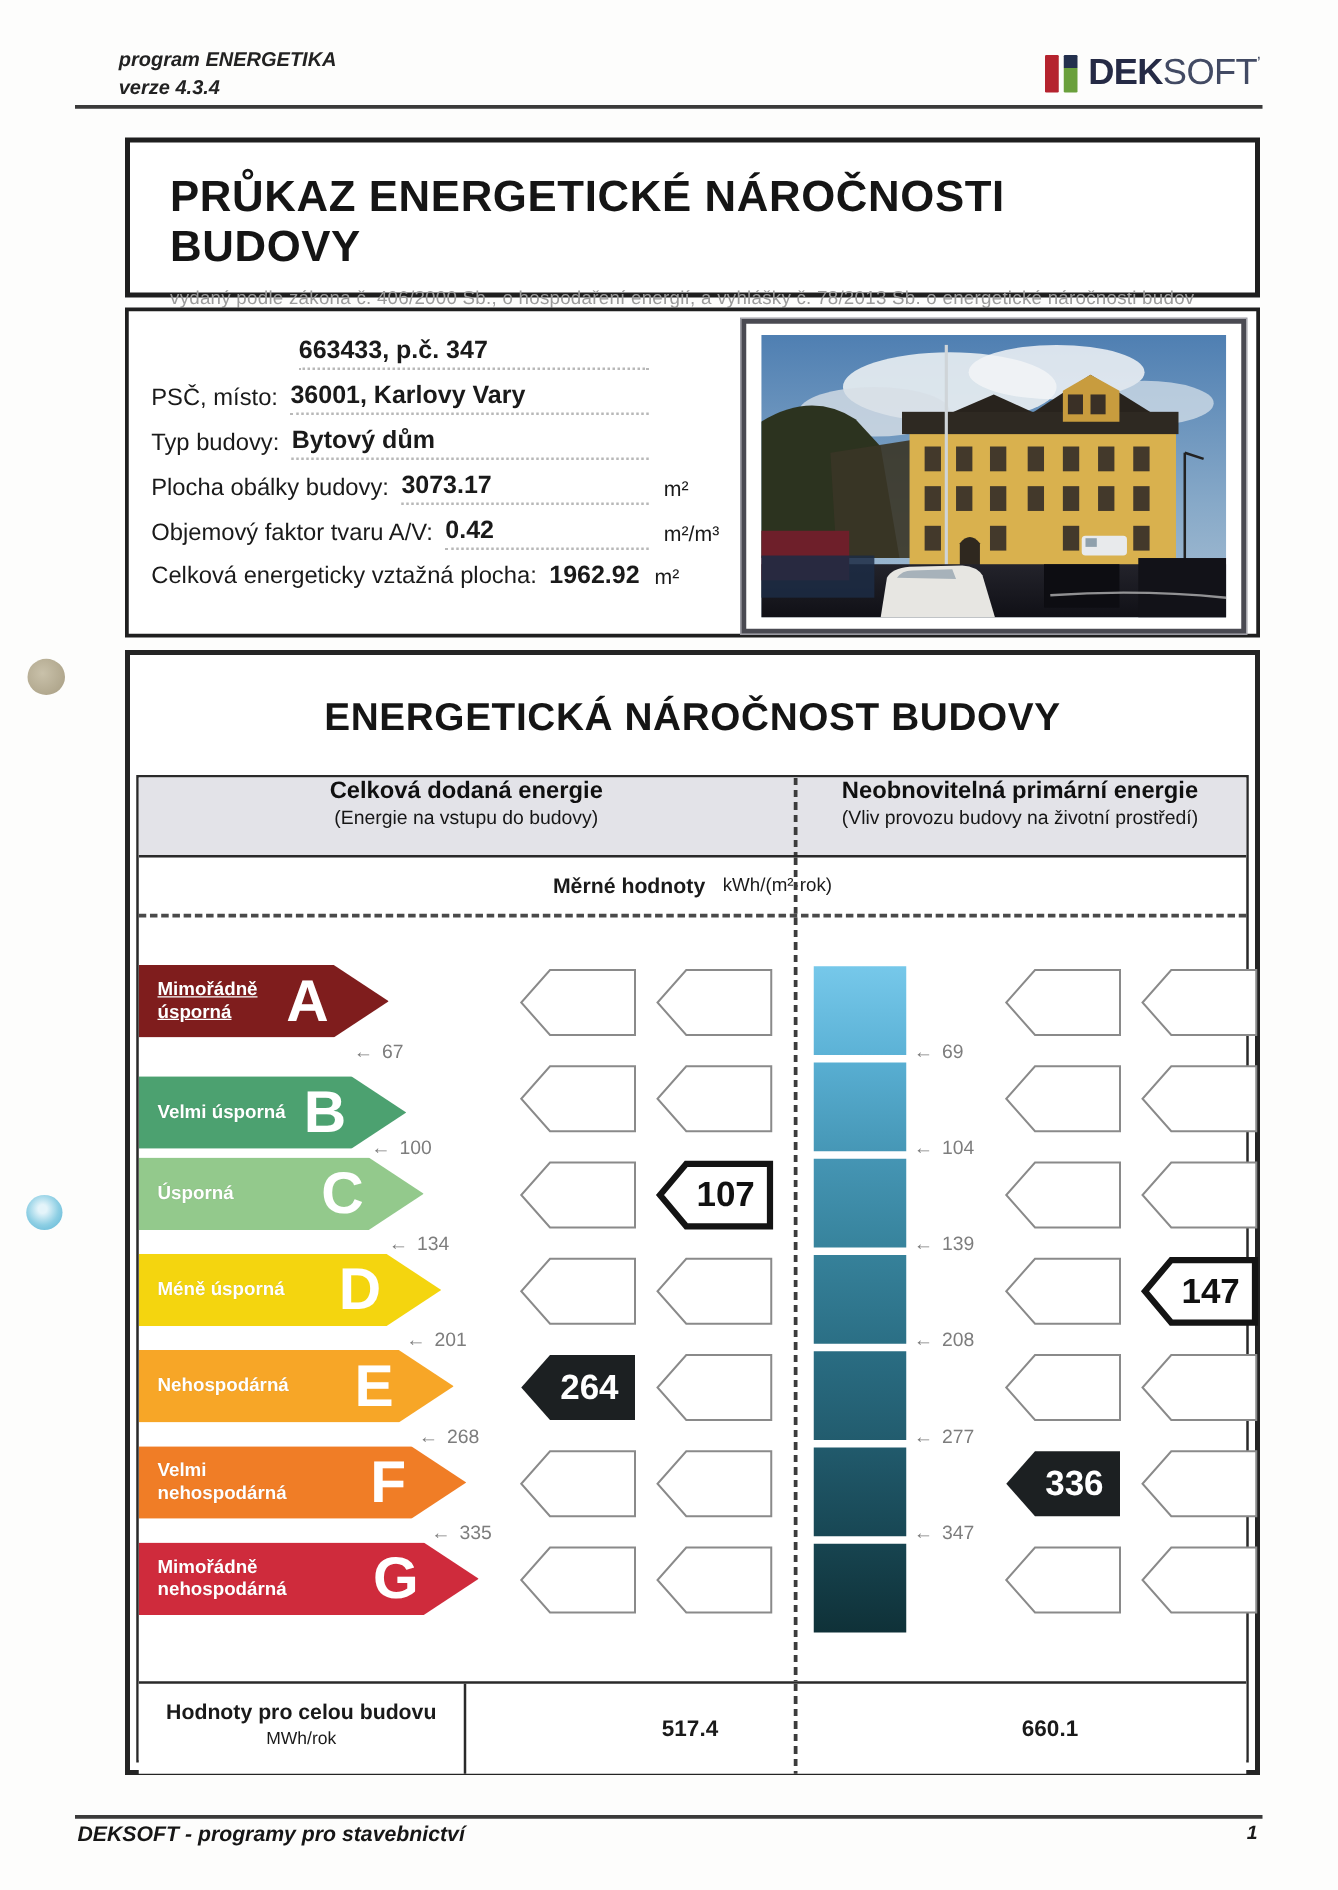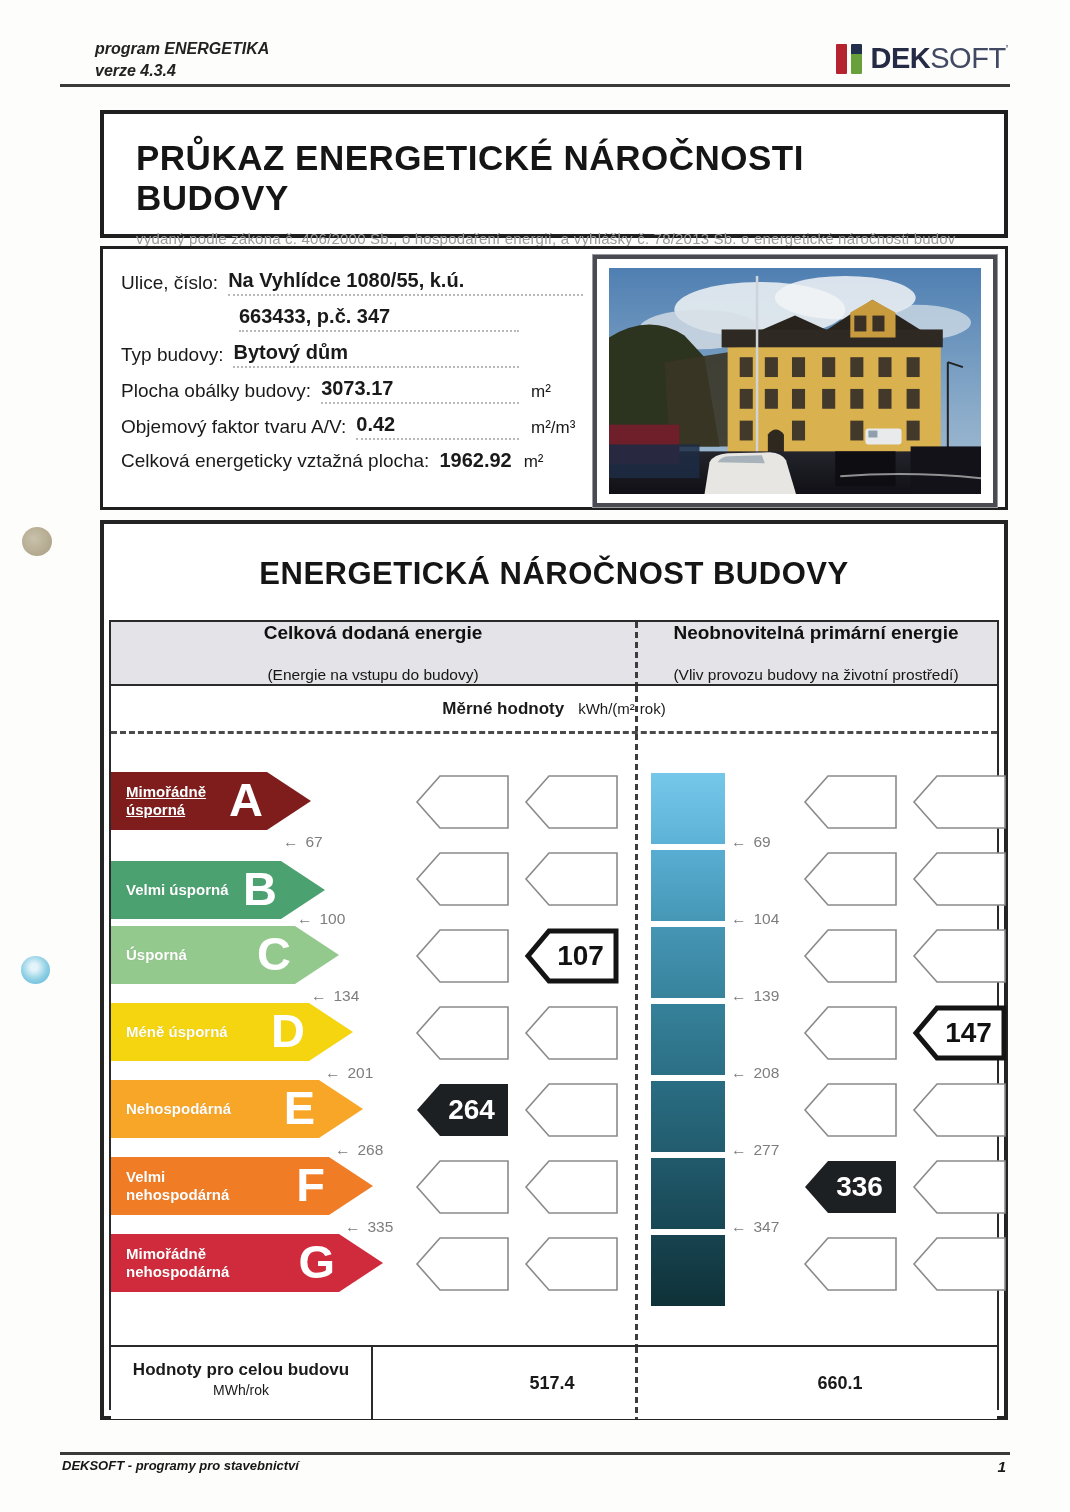--- a/index.html
+++ b/index.html
@@ -44,21 +44,21 @@
   .photo-frame { width:404px; height:252px; margin:6px 8px 0 0; border:4px solid #4a4a52; outline:1px solid #9a9aa2; background:#fff; padding:9px 12px; }
   .photo-frame svg { width:100%; height:100%; display:block; }
 
   
   .section-box { position:absolute; left:100px; top:520px; width:908px; height:900px; border:4px solid #242424; background:#fff; }
   .section-title { text-align:center; font-size:31px; font-weight:800; letter-spacing:0.5px; margin-top:32px; color:#151515; }
   .table { position:absolute; left:5px; right:5px; top:96px; bottom:6px; border:2px solid #2a2a2a; background:#fff; }
   .vdash { position:absolute; top:0; bottom:0; left:524px; width:3px;
            background:repeating-linear-gradient(#3c3c3c 0 6px, transparent 6px 10px); }
   .hrow { position:relative; display:flex; height:64px; background:#e3e3e8; border-bottom:2px solid #2a2a2a; }
-  .hcell { display:flex; flex-direction:column; justify-content:space-between; align-items:center; }
+  .hcell { display:flex; flex-direction:column; justify-content:flex-start; align-items:center; }
   .hcell.left { width:524px; } .hcell.right { flex:1; }
   .h-title { font-size:19px; font-weight:bold; color:#101010; }
   .h-sub { font-size:15.5px; color:#161616; margin-top:2px; }
   .units-row { position:relative; height:48px; display:flex; align-items:center; justify-content:center; gap:14px;
                border-bottom:3px dashed #4a4a4a; }
   .u-label { font-size:17px; font-weight:bold; }
   .u-unit { font-size:15px; }
 
   .chart { position:relative; height:611px; padding-top:38px; }
   .crow { position:relative; height:77px; }
@@ -84,21 +84,21 @@
 
   .brow { position:relative; display:flex; height:74px; border-top:2px solid #2a2a2a; background:#fff; }
   .b-label-cell { width:262px; border-right:2px solid #2a2a2a; text-align:center; padding-top:13px; }
   .bl1 { font-size:17px; font-weight:bold; }
   .bl2 { font-size:14px; margin-top:2px; }
   .b-val { display:flex; align-items:center; justify-content:center; font-size:18px; font-weight:bold; }
   .b-val.v1 { width:262px;margin-left:48px; } .b-val.v2 { flex:1; }
 
   
   .footer-rule { position:absolute; left:60px; top:1452px; width:950px; border-top:3px solid #3a3a3a; }
-  .footer-text { position:absolute; left:62px; top:1458px; font-size:13px; font-weight:bold; font-style:italic; color:#161616; }
+  .footer-text { position:absolute; left:62px; top:1458px; font-size:17px; font-weight:bold; font-style:italic; color:#161616; }
   .footer-page { position:absolute; right:64px; top:1458px; font-size:15.5px; font-weight:bold; font-style:italic; }
 </style>
 </head>
 <body>
 
 <div class="page">
 
   <div class="top-header">
     <div>program ENERGETIKA</div>
     <div>verze 4.3.4</div>
@@ -114,25 +114,26 @@
   <div class="punch2"></div>
 
   <div class="title-box">
     <div class="main-title">PRŮKAZ ENERGETICKÉ NÁROČNOSTI BUDOVY</div>
     <div class="main-subtitle">vydaný podle zákona č. 406/2000 Sb., o hospodaření energií, a vyhlášky č. 78/2013 Sb. o energetické náročnosti budov</div>
   </div>
 
   <div class="info-box">
     <div class="fields">
       <div class="field">
-        <span class="flabel">Ulice, číslo:</span>
-        <span class="fval">Na Vyhlídce 1080/55, k.ú.</span>
+        <span class="fval indent2">663433, p.č. 347</span>
+        <span class="funit"></span>
       </div>
       <div class="field">
-        <span class="fval indent2">663433, p.č. 347</span>
+        <span class="flabel">PSČ, místo:</span>
+        <span class="fval">36001, Karlovy Vary</span>
         <span class="funit"></span>
       </div>
       <div class="field">
         <span class="flabel">Typ budovy:</span>
         <span class="fval">Bytový dům</span>
         <span class="funit"></span>
       </div>
       <div class="field">
         <span class="flabel">Plocha obálky budovy:</span>
         <span class="fval">3073.17</span>

